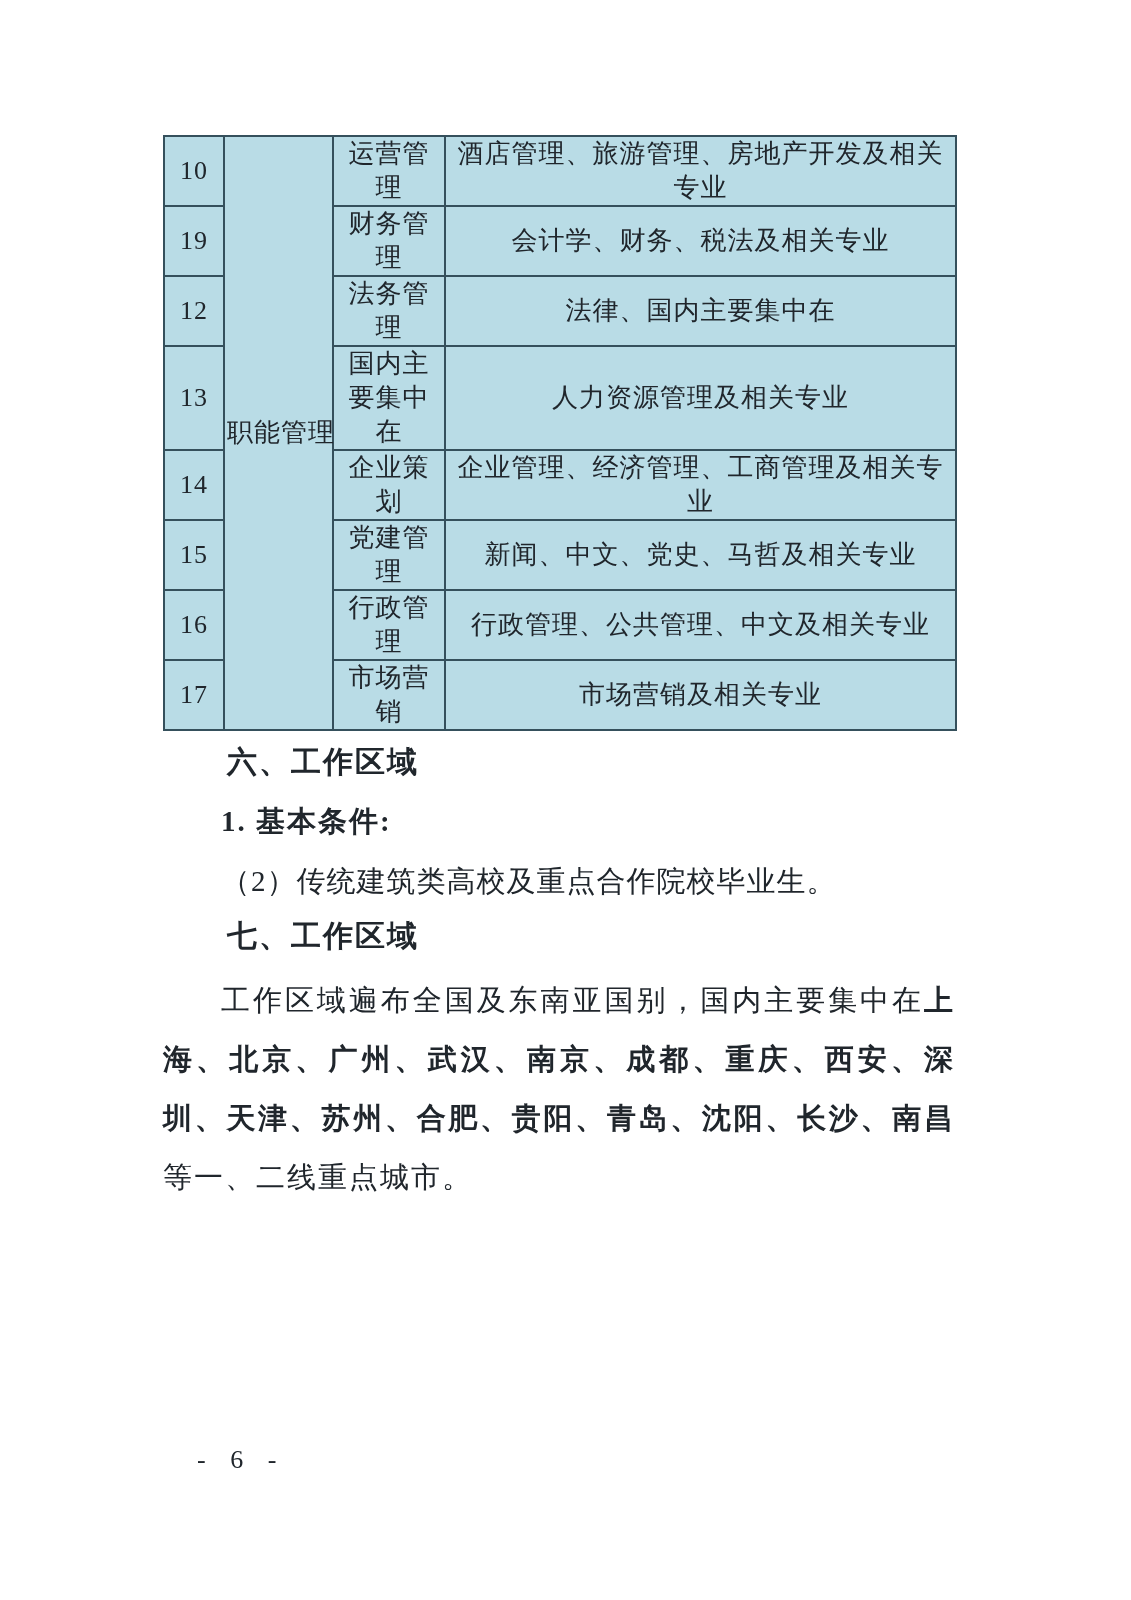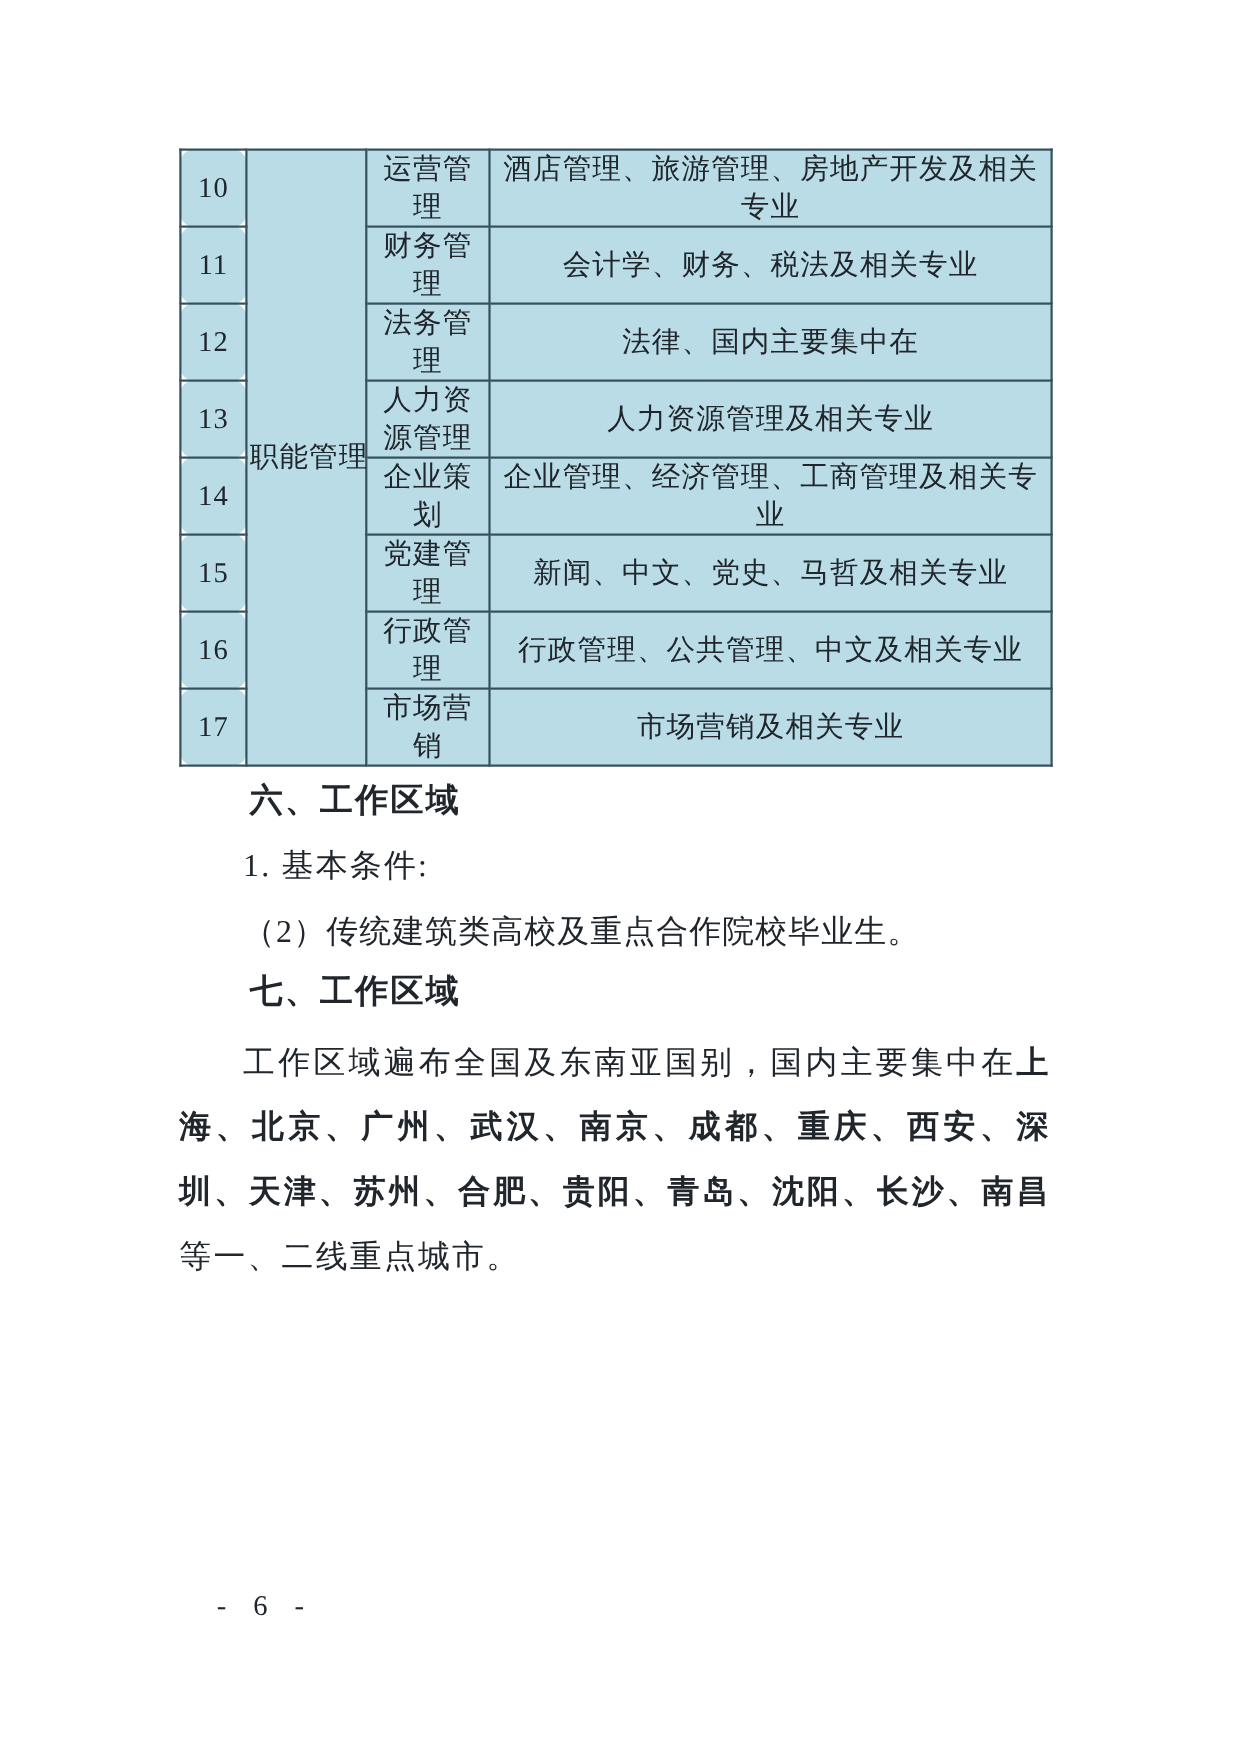--- a/index.html
+++ b/index.html
@@ -16,37 +16,37 @@
     border-collapse:collapse;table-layout:fixed;width:792px;
   }
   table.positions td{
     border:2px solid #35505c;background:#b9dce6;
     text-align:center;vertical-align:middle;
     font-size:26px;line-height:34px;padding:0 2px;
     letter-spacing:1px;
   }
   table.positions tr{height:52px;}
   table.positions tr.tall{height:66px;padding-left:36px;}
-  td.c-no{font-size:25px;letter-spacing:0;border-radius:12px;}
+  td.c-no{font-size:25px;letter-spacing:0;}
   td.c-cat{letter-spacing:2px;white-space:nowrap;}
   td.c-pos{letter-spacing:0;}
   td.c-maj{font-size:25px;letter-spacing:0;}
 
   
   h2.sec{
     font-family:"Liberation Sans","DejaVu Sans",sans-serif;
     font-weight:700;font-size:30px;line-height:42px;
     margin:10px 0 0;text-indent:64px;letter-spacing:2px;
   }
   h2.sec7{margin-top:4px;}
   p.body{
     font-size:29px;line-height:60px;margin:0;letter-spacing:1px;
     text-indent:58px;
   }
-  p.basic{font-weight:400;margin-top:8px;letter-spacing:2px;}
+  p.basic{font-weight:700;margin-top:8px;letter-spacing:2px;}
   p.just{text-align:justify;letter-spacing:2px;}
   p.region{margin-top:14px;line-height:59px;letter-spacing:2px;}
   .b{font-weight:700;}
 
   .page-number{
     position:absolute;left:197px;top:1445px;
     font-size:26px;letter-spacing:9px;color:#20262c;
   }
 </style>
 </head>
@@ -63,32 +63,32 @@
           <col style="width:511px">
       </colgroup>
       <tbody>
           <tr>
         <td class="c-no">10</td>
         <td class="c-cat" rowspan="8">职能管理</td>
         <td class="c-pos">运营管理</td>
         <td class="c-maj">酒店管理、旅游管理、房地产开发及相关专业</td>
       </tr>
       <tr>
-        <td class="c-no">11</td>
+        <td class="c-no">19</td>
         <td class="c-pos">财务管理</td>
         <td class="c-maj">会计学、财务、税法及相关专业</td>
       </tr>
       <tr>
         <td class="c-no">12</td>
         <td class="c-pos">法务管理</td>
         <td class="c-maj">法律、国内主要集中在</td>
       </tr>
       <tr class="tall">
         <td class="c-no">13</td>
-        <td class="c-pos">人力资源管理</td>
+        <td class="c-pos">国内主要集中在</td>
         <td class="c-maj">人力资源管理及相关专业</td>
       </tr>
       <tr>
         <td class="c-no">14</td>
         <td class="c-pos">企业策划</td>
         <td class="c-maj">企业管理、经济管理、工商管理及相关专业</td>
       </tr>
       <tr>
         <td class="c-no">15</td>
         <td class="c-pos">党建管理</td>

